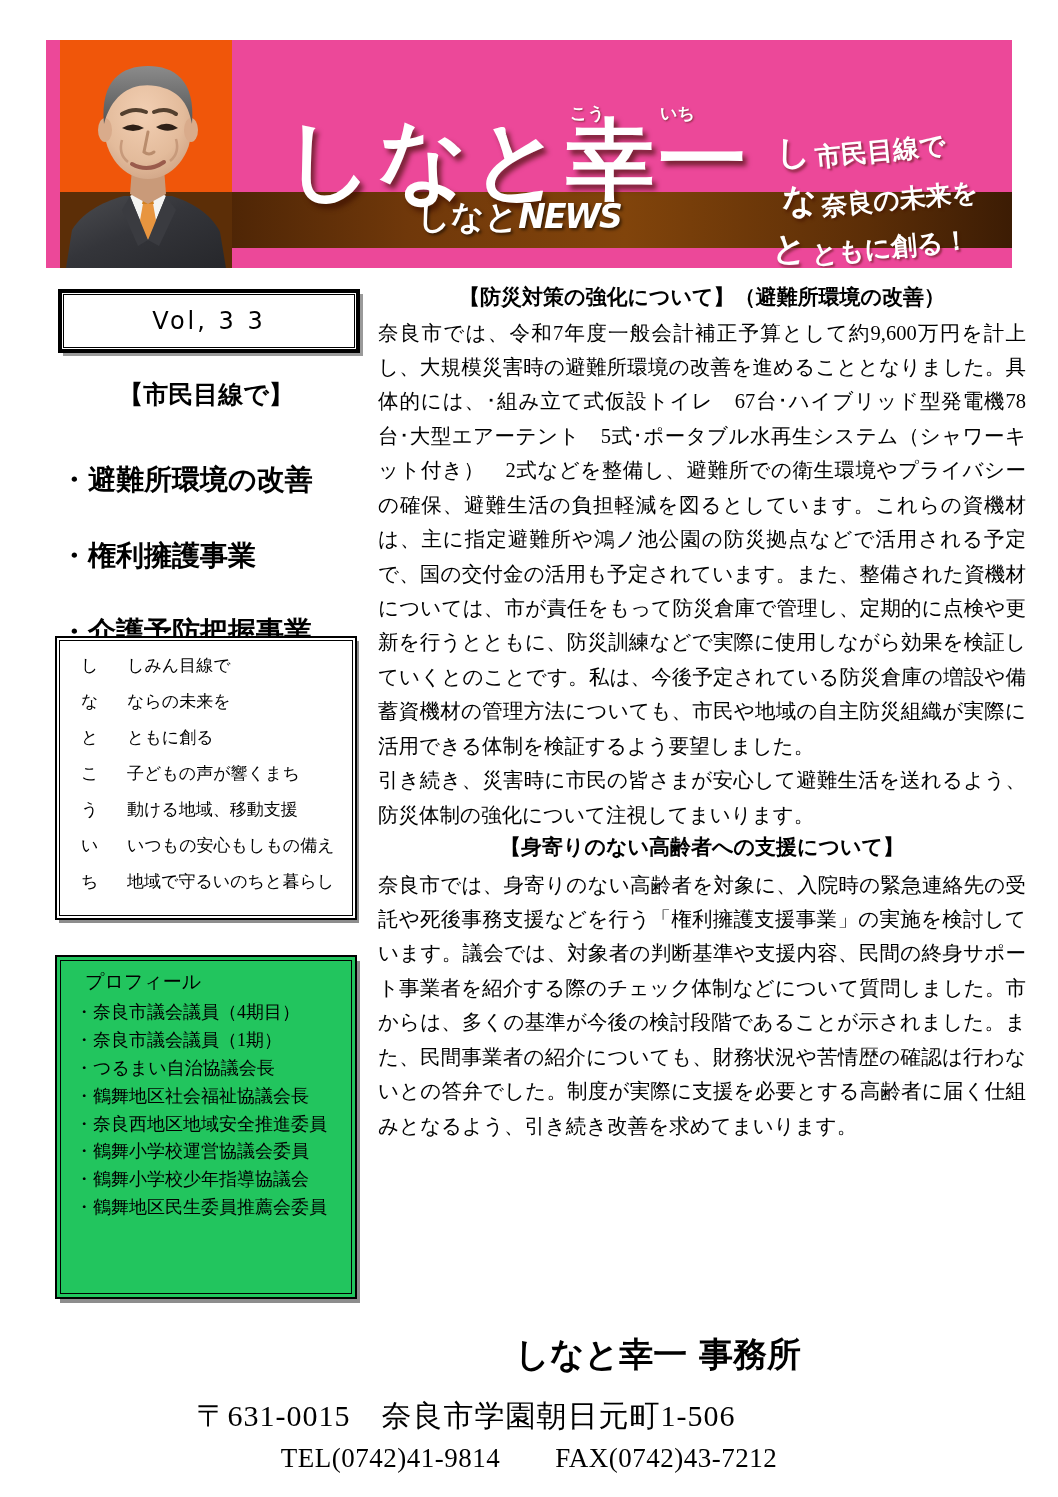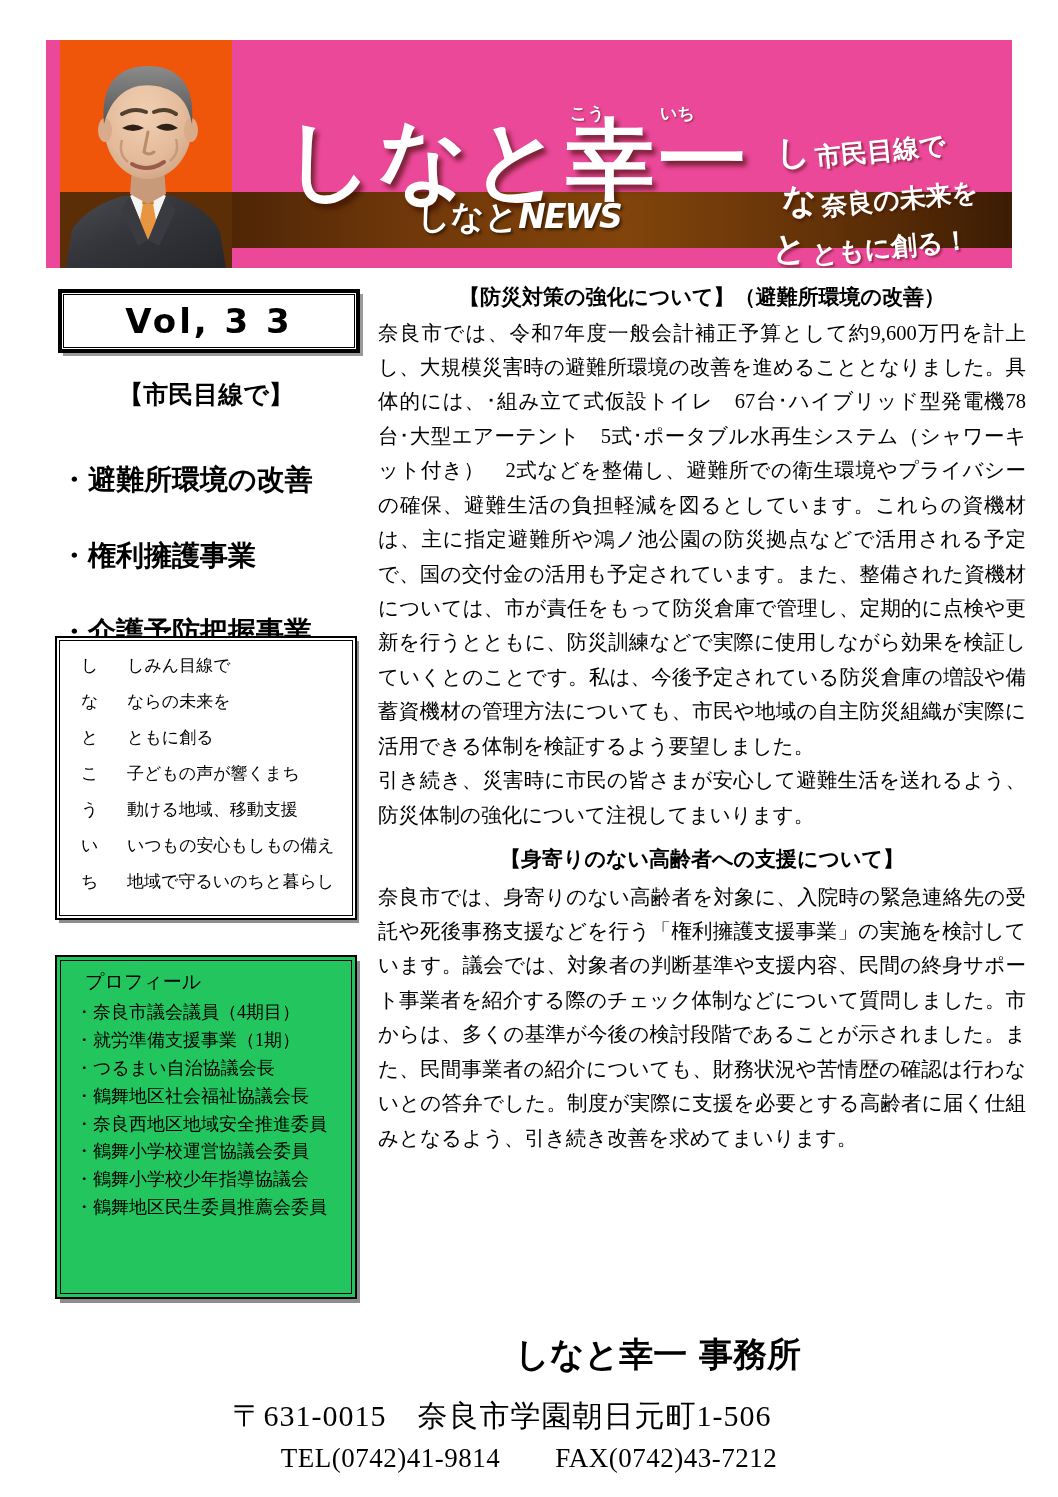--- a/index.html
+++ b/index.html
@@ -134,22 +134,22 @@
   .vol-inner {
     border: 1px solid #000;
     position: absolute;
     left: 2px; top: 2px; right: 2px; bottom: 2px;
     display: flex;
     align-items: center;
     justify-content: center;
   }
   .vol-text {
     font-family: "DejaVu Sans", sans-serif;
-    font-weight: 700;
-    font-size: 34px;
+    font-weight: 400;
+    font-size: 24px;
     letter-spacing: 3px;
   }
 
   .contents-head {
     position: absolute;
     left: 58px;
     top: 378px;
     width: 296px;
     text-align: center;
     font-family: "DejaVu Sans", sans-serif;
@@ -254,21 +254,21 @@
   }
   .art-heading {
     font-family: "DejaVu Sans", sans-serif;
     font-weight: 700;
     font-size: 21px;
     text-align: center;
     line-height: 1.5;
     margin: 0 0 2px 0;
   }
   .art-heading.h2 {
-    margin-top: 12px;
+    margin-top: 0;
     margin-bottom: 4px;
   }
   .art-para {
     font-size: 20.5px;
     line-height: 1.68;
     text-align: justify;
     text-justify: inter-character;
     margin: 0;
   }
   .art-para + .art-para { margin-top: 0; }
@@ -287,21 +287,20 @@
   }
   .footer-addr {
     position: absolute;
     left: 0;
     top: 1396px;
     width: 932px;
     text-align: center;
     font-size: 30px;
     letter-spacing: 1px;
     white-space: nowrap;
-    padding-left: 36px;
   }
   .footer-tel {
     position: absolute;
     left: 0;
     top: 1440px;
     width: 1058px;
     text-align: center;
     font-size: 27px;
     letter-spacing: 0.5px;
     white-space: nowrap;
@@ -438,21 +437,21 @@
       <span class="acr-val">地域で守るいのちと暮らし</span>
     </div>
   </div>
 </div>
 
 <div class="profile-box">
   <div class="inner-line"></div>
   <div class="profile-inner">
     <div class="profile-title">プロフィール</div>
     <div class="profile-item">・奈良市議会議員（4期目）</div>
-    <div class="profile-item">・就労準備支援事業（1期）</div>
+    <div class="profile-item">・奈良市議会議員（1期）</div>
     <div class="profile-item">・つるまい自治協議会長</div>
     <div class="profile-item">・鶴舞地区社会福祉協議会長</div>
     <div class="profile-item">・奈良西地区地域安全推進委員</div>
     <div class="profile-item">・鶴舞小学校運営協議会委員</div>
     <div class="profile-item">・鶴舞小学校少年指導協議会</div>
     <div class="profile-item">・鶴舞地区民生委員推薦会委員</div>
   </div>
 </div>
 
 <div class="article">

